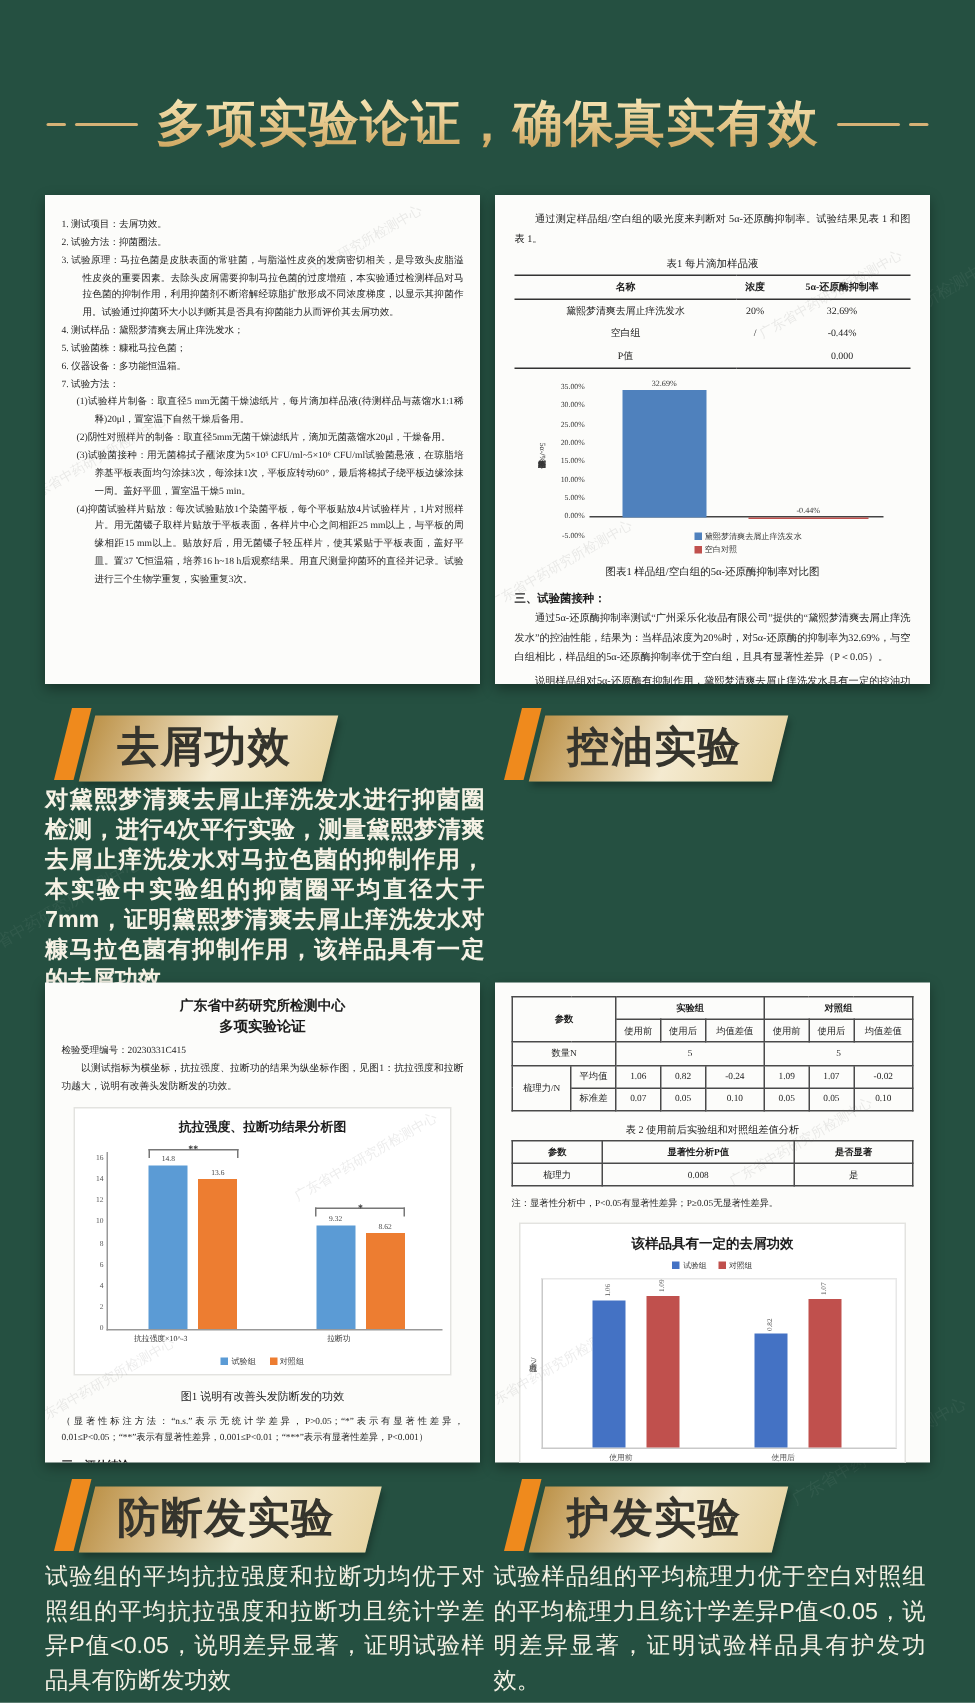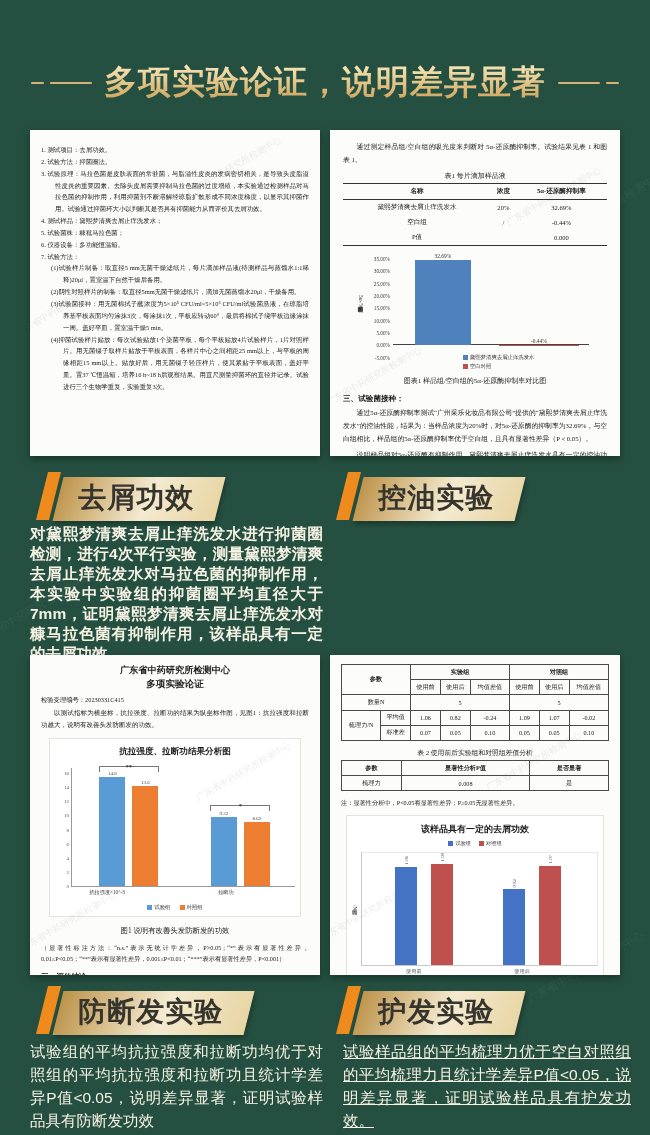--- a/index.html
+++ b/index.html
@@ -113,41 +113,41 @@
   .badge-stripe{position:absolute;left:-16px;top:-5px;bottom:-5px;width:13px;background:#ef8a1d;transform:skewX(-14deg);}
   .badge-body{position:relative;height:100%;display:flex;align-items:center;transform:skewX(-14deg);
       background:linear-gradient(100deg,#bd934a 0%,#f4ead0 55%,#e8d5a4 100%);
       padding:2px 26px 4px 20px;box-shadow:2px 3px 5px rgba(0,0,0,.3);}
   .badge-body span{display:inline-block;transform:skewX(14deg);font-size:28px;font-weight:bold;color:#35342d;letter-spacing:1px;}
   
   .gpara{position:absolute;color:#f6f2e5;font-size:15.5px;text-align:justify;}
   #para-dandruff{left:30px;top:524px;width:293px;line-height:20px;font-weight:bold;}
   #para-oil{left:335px;top:524px;width:288px;line-height:20px;}
   #para-breakage{left:30px;top:1040px;width:293px;line-height:23px;}
-  #para-haircare{left:343px;top:1040px;width:288px;line-height:23px;text-decoration:underline;}
+  #para-haircare{left:329px;top:1040px;width:288px;line-height:23px;}
   
   .wm{position:absolute;white-space:nowrap;pointer-events:none;font-size:9px;
       color:rgba(110,110,110,.13);transform:rotate(-30deg);font-family:"Liberation Serif",serif;}
   .wm-g{color:rgba(255,255,255,.055);font-size:11px;}
 </style>
 </head>
 <body>
 
 <div class="page">
 
   <div class="wm wm-g" style="left:540px;top:200px;">广东省中药研究所检测中心</div>
   <div class="wm wm-g" style="left:-30px;top:600px;">广东省中药研究所检测中心</div>
   <div class="wm wm-g" style="left:520px;top:960px;">广东省中药研究所检测中心</div>
 
   <div class="header">
     <div class="hline">
         <span class="hseg s"></span>
         <span class="hseg l"></span>
       </div>
-    <div class="main-title">多项实验论证，说明差异显著</div>
+    <div class="main-title">多项实验论证，确保真实有效</div>
     <div class="hline">
         <span class="hseg l"></span>
         <span class="hseg s"></span>
       </div>
   </div>
 
   <div class="panel doc" id="panel-method">
     <div class="wm" style="left:150px;top:30px;">广东省中药研究所检测中心</div>
     <div class="wm" style="left:-20px;top:170px;">广东省中药研究所检测中心</div>
     <div class="m-line">1.  测试项目：去屑功效。</div>

